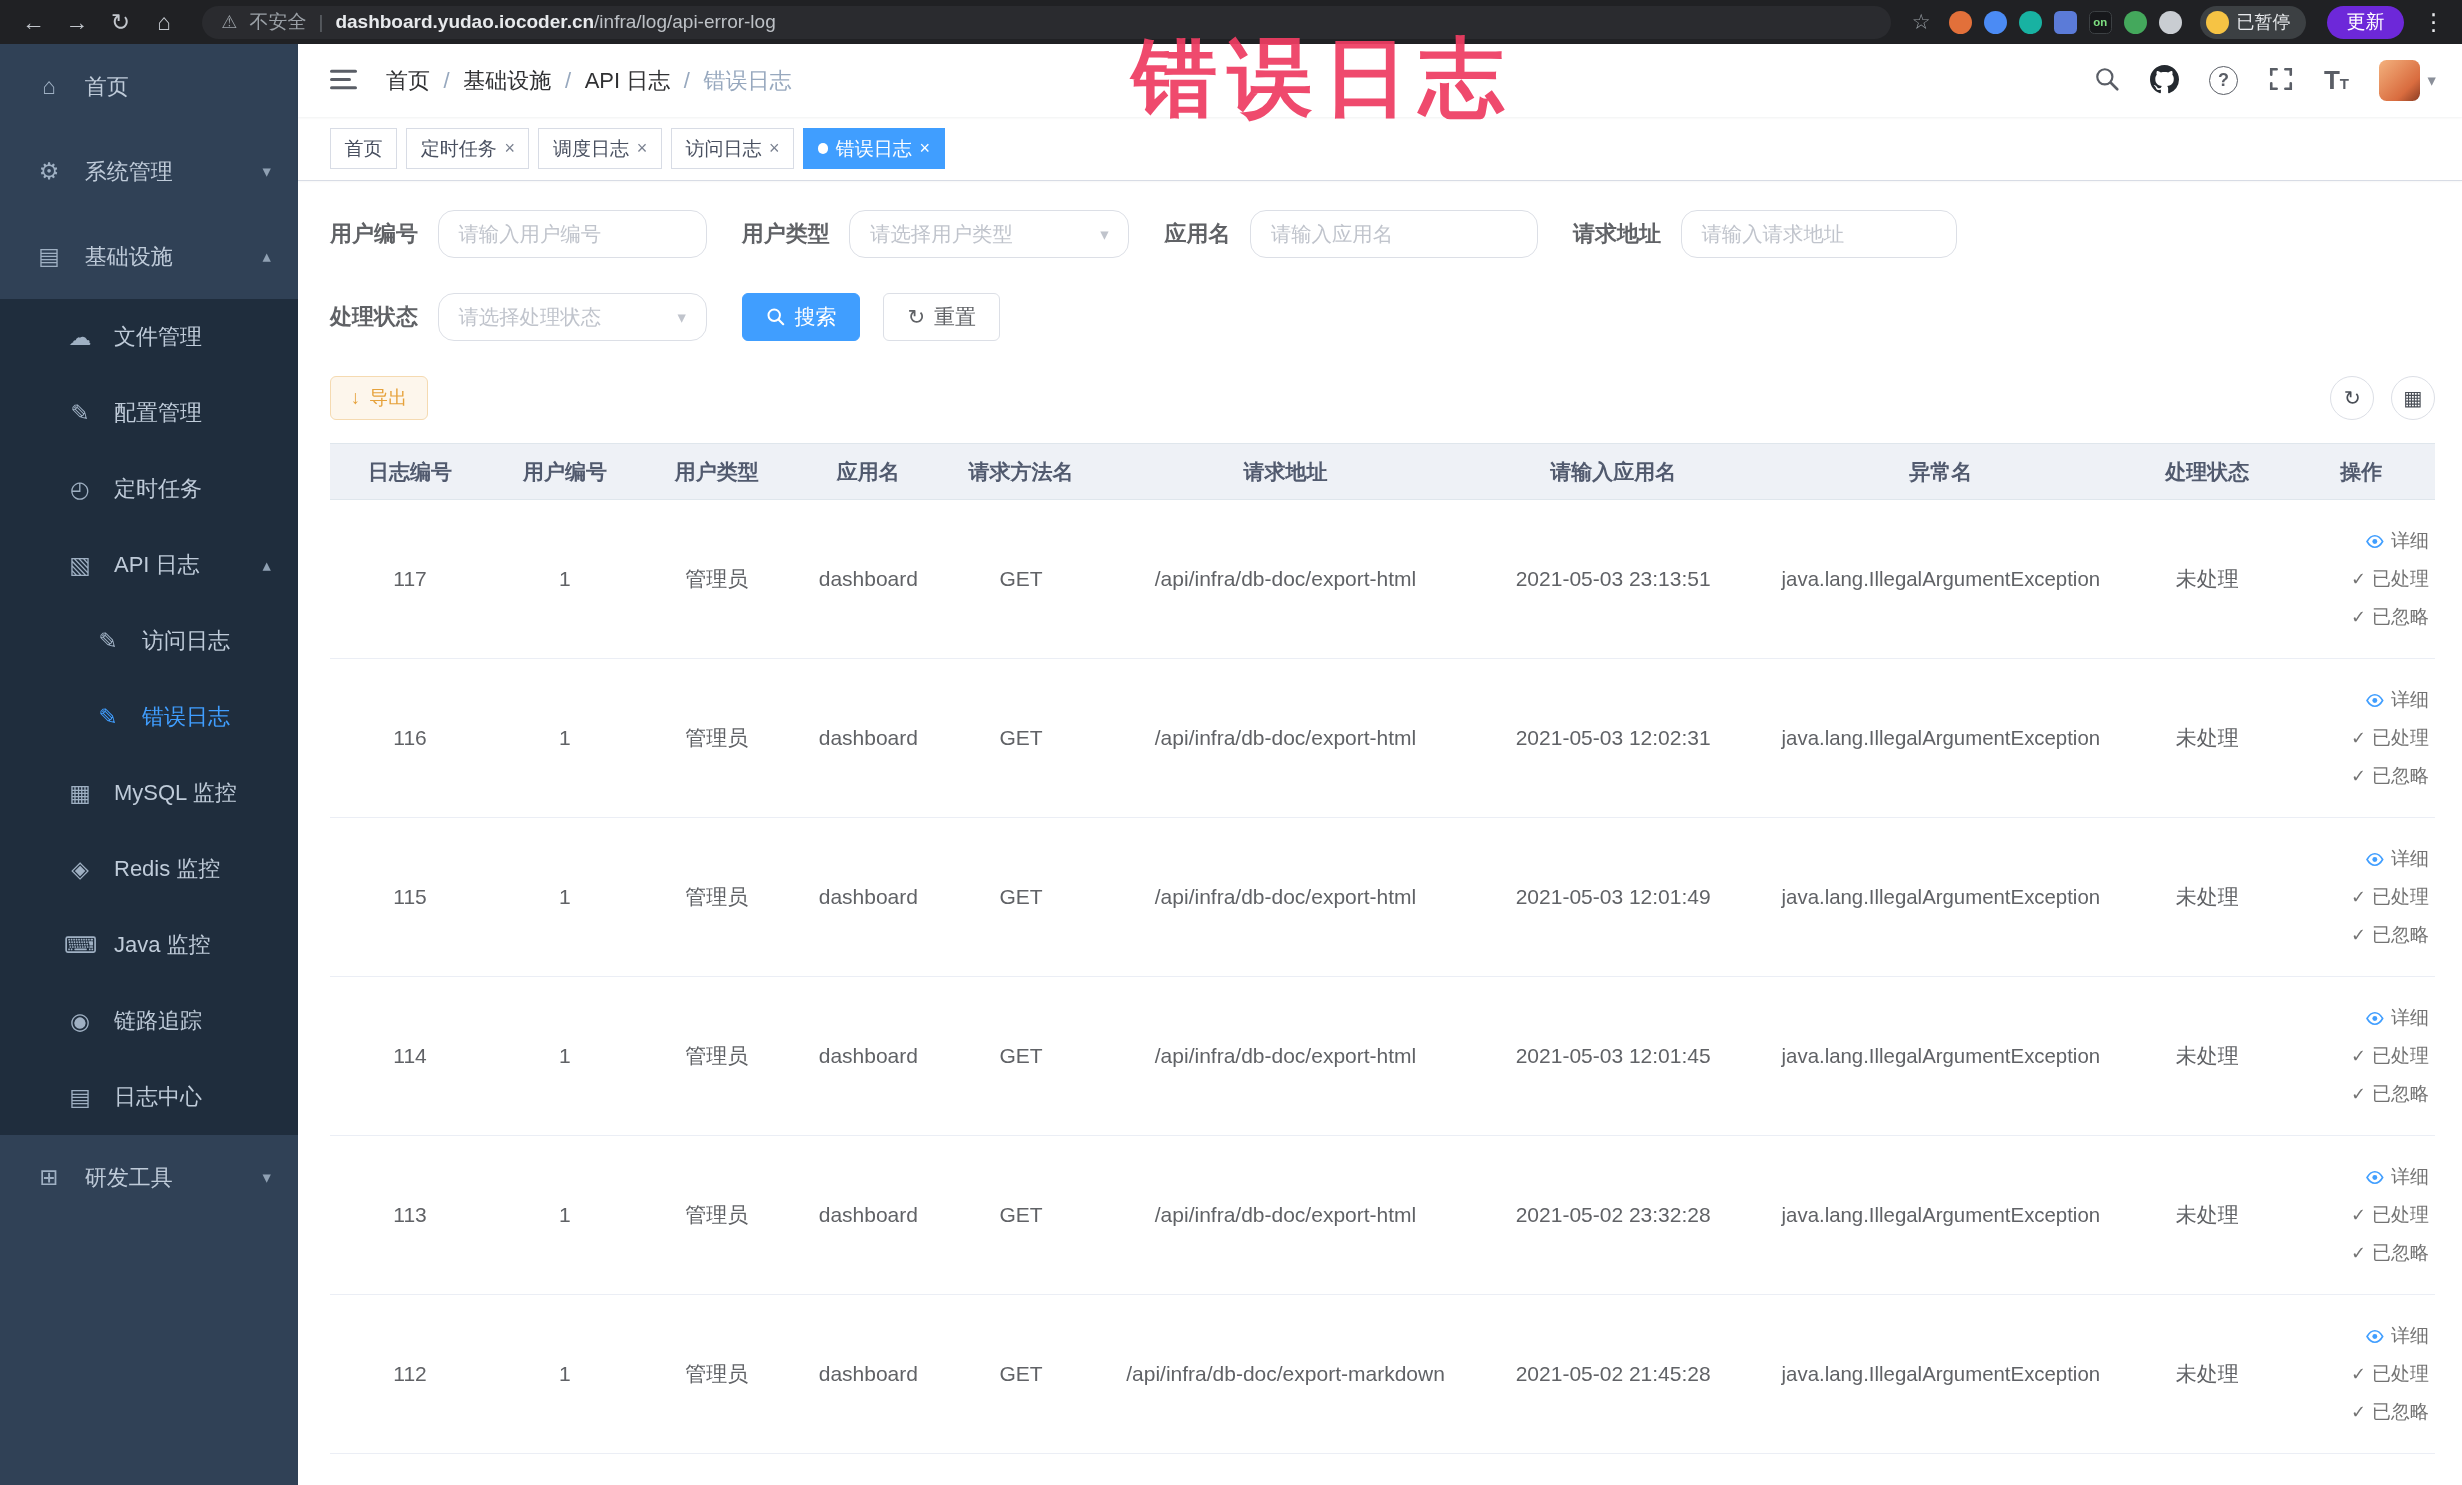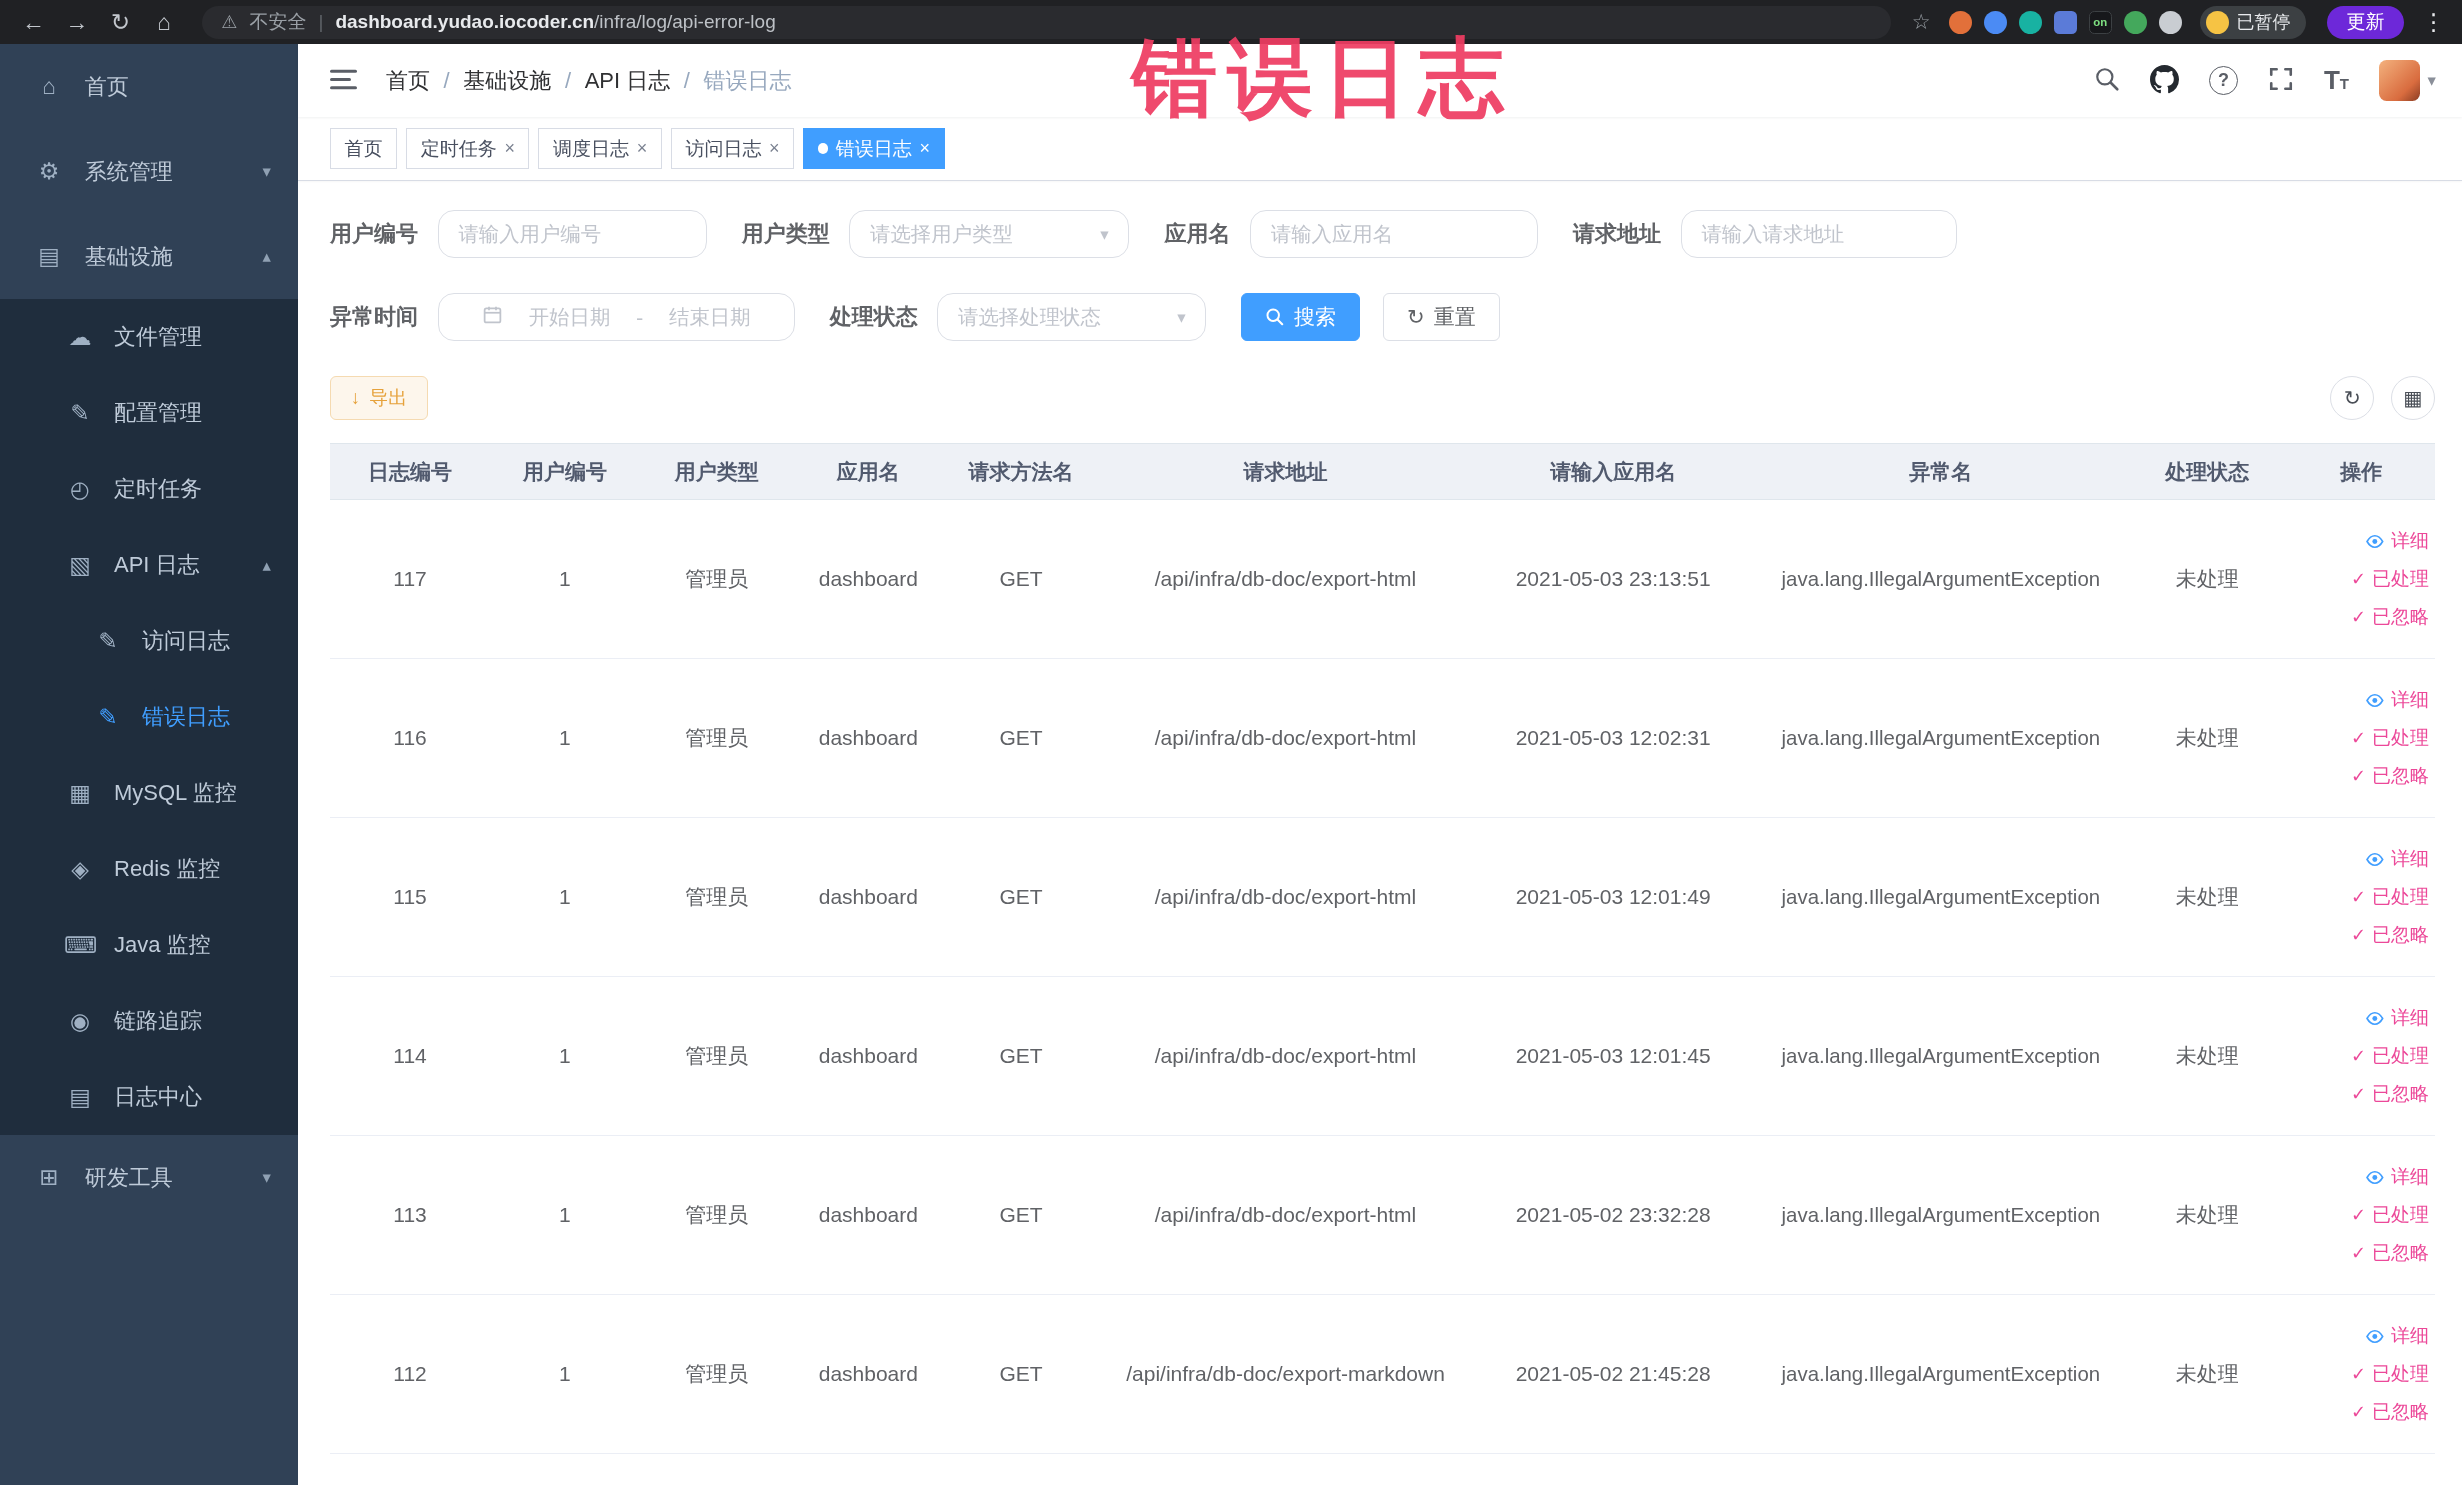--- a/index.html
+++ b/index.html
@@ -110,21 +110,21 @@
     display:flex;align-items:center;justify-content:center}
 
   table{width:100%;border-collapse:collapse;table-layout:fixed}
   thead th{background:#eef1f6;color:#515a6e;font-size:21px;font-weight:700;height:56px;
     border-top:0.8px solid #dfe6ec;border-bottom:0.8px solid #dfe6ec;text-align:center}
   tbody td{height:159px;font-size:21px;color:#606266;text-align:center;
     border-bottom:0.8px solid #ebeef5;vertical-align:middle;
     overflow:hidden;white-space:nowrap}
   td.exc{font-size:20.4px}
   .ops{display:flex;flex-direction:column;align-items:flex-end;gap:12px;padding-right:6px}
-  .oplink{color:#ec4899;font-size:19px;display:inline-flex;align-items:center;gap:6px;
+  .oplink{color:#737373;font-size:19px;display:inline-flex;align-items:center;gap:6px;
     text-decoration:none}
   .ck{font-size:18px}
 
   
   .watermark{position:absolute;left:1132px;top:21px;z-index:99;
     font-size:85px;font-weight:800;letter-spacing:10.6px;color:rgba(238,60,98,.93);
     white-space:nowrap}
 </style>
 </head>
 <body>
@@ -325,36 +325,20 @@
           <input class="inp w3" data-interactable="true" placeholder="请输入应用名" style="">
         </div>
         <div class="f-item">
           <span class="f-label" data-interactable="false">请求地址</span>
           <input class="inp w4" data-interactable="true" placeholder="请输入请求地址" style="">
         </div>
       </div>
 
       <div class="filter-row">
         <div class="f-item">
-          <span class="f-label" data-interactable="false">异常时间</span>
-          <div class="inp date" data-interactable="true">
-            <span data-interactable="false">
-              <svg width="21" height="21" viewBox="0 0 24 24" fill="none" stroke="#c0c4cc" stroke-width="2">
-                  <rect x="3" y="5" width="18" height="16" rx="2"></rect>
-                  <line x1="3" y1="10" x2="21" y2="10"></line>
-                  <line x1="8" y1="3" x2="8" y2="7"></line>
-                  <line x1="16" y1="3" x2="16" y2="7"></line>
-                </svg>
-            </span>
-            <span class="ph" data-interactable="false">开始日期</span>
-            <span class="ph" data-interactable="false">-</span>
-            <span class="ph" data-interactable="false">结束日期</span>
-          </div>
-        </div>
-        <div class="f-item">
           <span class="f-label" data-interactable="false">处理状态</span>
           <div class="inp w1 sel" data-interactable="true">
             <span class="ph" data-interactable="false">请选择处理状态</span>
             <span class="caret2" data-interactable="false">▾</span>
           </div>
         </div>
         <button class="btn primary" data-interactable="true">
           <svg width="19.7" height="19.7" viewBox="0 0 24 24">
               <circle cx="10" cy="10" r="7" fill="none" stroke="#fff" stroke-width="2.4"></circle>
               <line x1="15.5" y1="15.5" x2="21" y2="21" stroke="#fff" stroke-width="2.6" stroke-linecap="round"></line>

